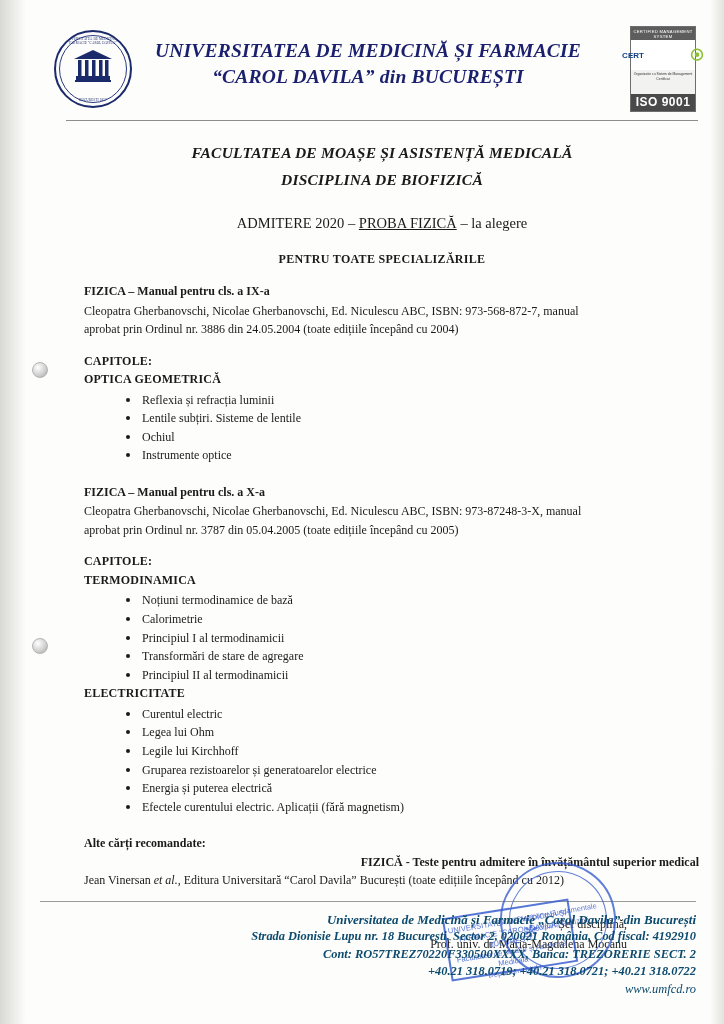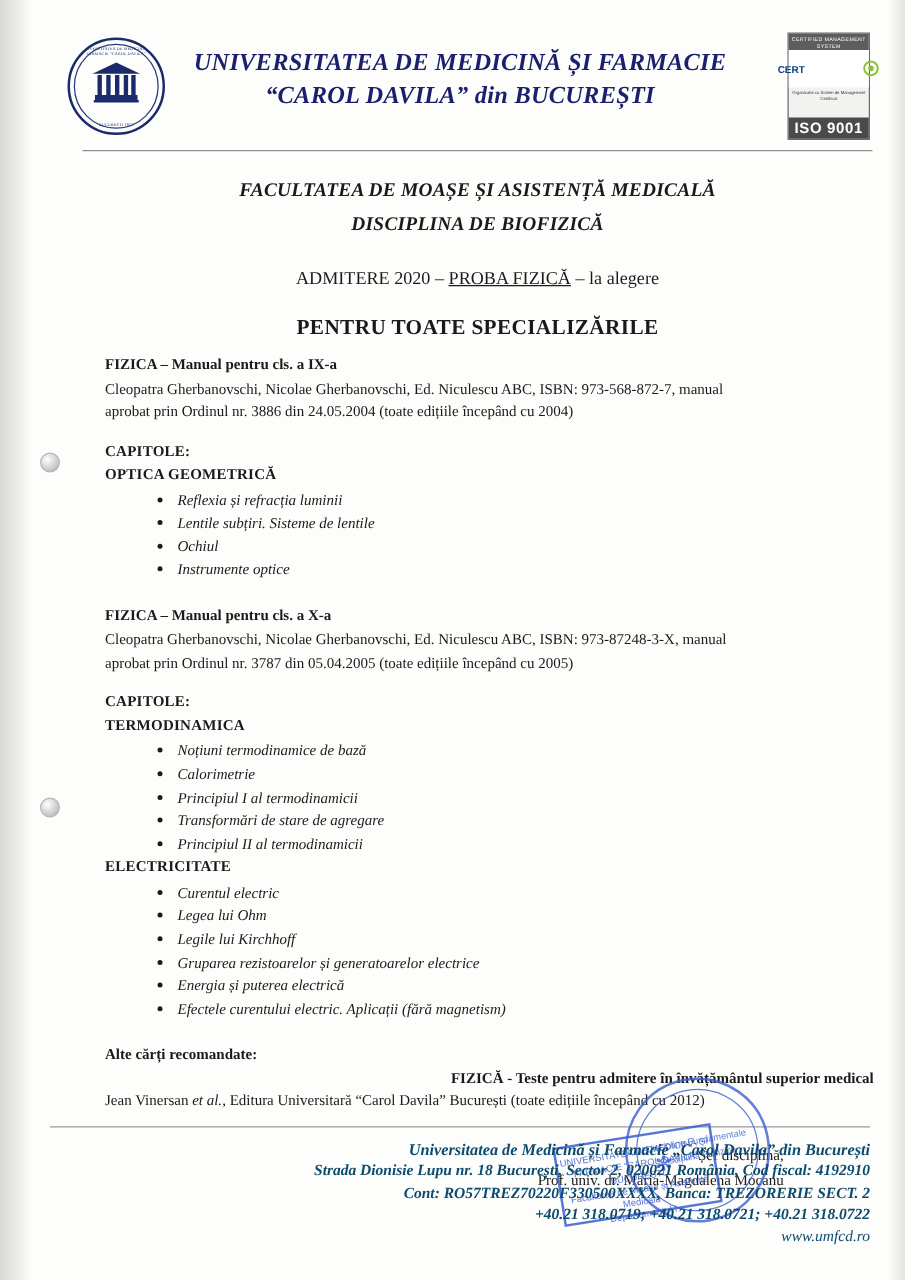--- a/index.html
+++ b/index.html
@@ -188,21 +188,21 @@
     margin-bottom: 26px;
   }
   .admitere {
     font-weight: normal;
     font-size: 14.5px;
     margin-bottom: 20px;
   }
   .admitere u { text-decoration: underline; }
   .specializari {
     font-weight: bold;
-    font-size: 17px;
+    font-size: 12px;
     letter-spacing: .3px;
   }
 
   
   .content {
     position: absolute;
     left: 84px;
     right: 25px;
     top: 282px;
     font-size: 12px;
@@ -222,21 +222,20 @@
     letter-spacing: .2px;
   }
   .section-name {
     font-weight: bold;
     letter-spacing: .2px;
   }
   ul.items {
     list-style: none;
     margin: 2px 0 0 0;
     padding: 0 0 0 40px;
-    font-style: italic;
   }
   ul.items li {
     position: relative;
     padding-left: 18px;
     line-height: 18.6px;
   }
   ul.items li::before {
     content: "";
     position: absolute;
     left: 2px;

